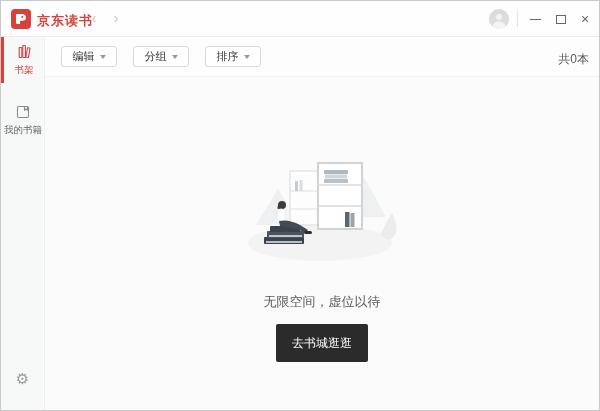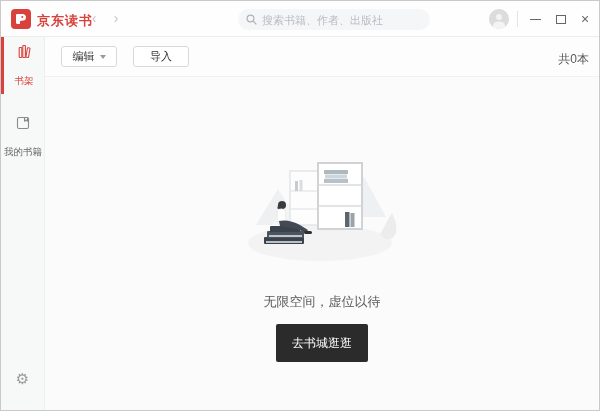--- a/index.html
+++ b/index.html
@@ -40,21 +40,21 @@
   .btn-min { left:522px; } .btn-max { left:548px; } .btn-close { left:572px; font-size:14px; }
   .min-shape { width:11px; height:0; border-bottom:1px solid #666; display:block; }
   .max-shape { width:10px; height:9px; border:1px solid #666; display:block; }
   
   .sidebar {
     position:absolute; top:36px; left:0; bottom:0; width:44px;
     background:#f7f8f8; border-right:1px solid #eeeeee;
   }
   .side-item {
     position:relative; width:100%; padding:7px 0 6px; display:flex; flex-direction:column;
-    align-items:center; gap:14px; cursor:pointer;
+    align-items:center; gap:3px; cursor:pointer;
   }
   .side-item .lbl { font-size:10px; color:#666; transform:scale(.95); white-space:nowrap; }
   .side-item.active { border-left:3px solid #d9423c; }
   .side-item.active .lbl { color:#d9423c; }
   .side-item + .side-item { margin-top:14px; }
   .settings { position:absolute; left:0; bottom:22px; width:100%; text-align:center; font-size:15px; color:#9a9a9a; cursor:pointer; }
   
   .toolbar {
     position:absolute; top:36px; left:44px; right:0; height:40px;
     background:#fdfdfd; border-bottom:1px solid #f1f1f1; display:flex; align-items:center;
@@ -87,27 +87,20 @@
     <div class="logo">
       <svg width="14" height="14" viewBox="0 0 14 14" aria-hidden="true">
         <path d="M2 3 Q2 2 3.5 2 L9 2 Q12 2.5 12 5.5 Q12 8 9.5 8.5 L6 9 L6 12 L3.5 12 Q2 12 2 10.5 Z" fill="#ffffff"></path>
         <circle cx="8.3" cy="5" r="1" fill="#d9423c"></circle>
       </svg>
     </div>
     <div class="brand">京东读书</div>
     <div class="nav-arrow nav-back">‹</div>
     <div class="nav-arrow nav-fwd">›</div>
 
-    <div class="searchbox">
-      <svg width="11" height="11" viewBox="0 0 11 11">
-        <circle cx="4.5" cy="4.5" r="3.4" fill="none" stroke="#aeb3b8" stroke-width="1.2"></circle>
-        <line x1="7.2" y1="7.2" x2="10" y2="10" stroke="#aeb3b8" stroke-width="1.2" stroke-linecap="round"></line>
-      </svg>
-      <input type="text" placeholder="搜索书籍、作者、出版社" style="">
-    </div>
 
     <div class="avatar">
       <svg width="20" height="20" viewBox="0 0 20 20">
         <circle cx="10" cy="10" r="10" fill="#dcdcdc"></circle>
         <circle cx="10" cy="8" r="3" fill="#f4f4f4"></circle>
         <path d="M4 17 Q4 12.5 10 12.5 Q16 12.5 16 17 L16 20 L4 20 Z" fill="#f4f4f4"></path>
       </svg>
     </div>
     <div class="tb-divider"></div>
 
@@ -143,21 +136,26 @@
 
     <div class="settings">⚙</div>
   </div>
 
   <div class="toolbar">
     <button class="tool-btn">
       <span>编辑</span>
       <span class="caret"></span>
     </button>
     <button class="tool-btn">
-      <span>导入</span>
+      <span>分组</span>
+      <span class="caret"></span>
+    </button>
+    <button class="tool-btn">
+      <span>排序</span>
+      <span class="caret"></span>
     </button>
     <span class="count">共0本</span>
   </div>
 
   <div class="content">
     <div class="empty">
 
       <svg width="160" height="122" viewBox="0 0 160 122">
 
         <ellipse cx="78" cy="100" rx="72" ry="18" fill="#f3f3f3"></ellipse>

